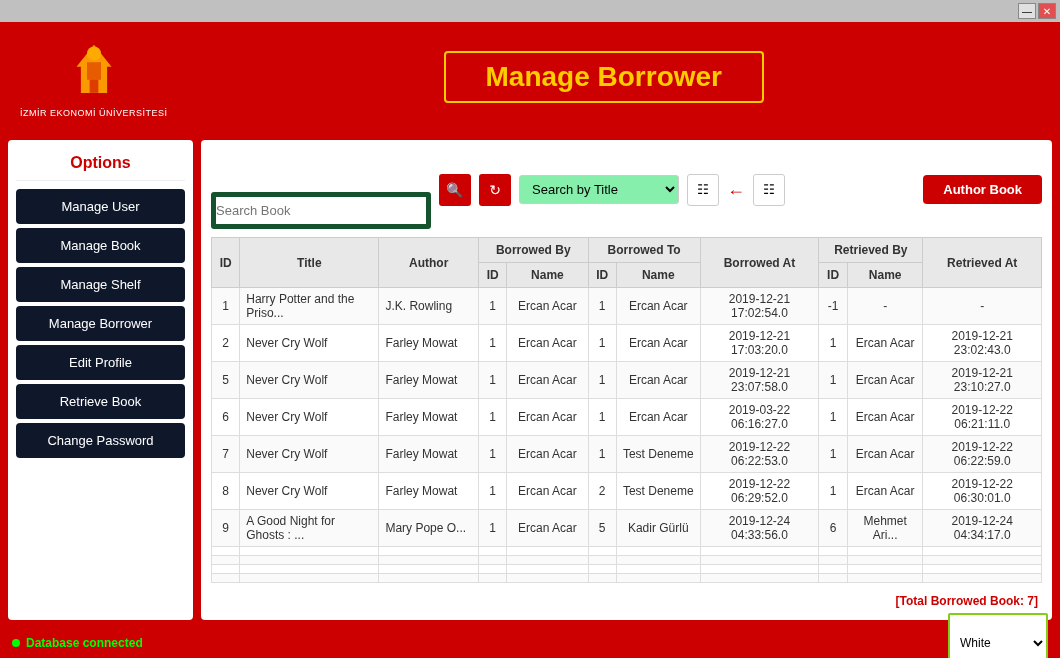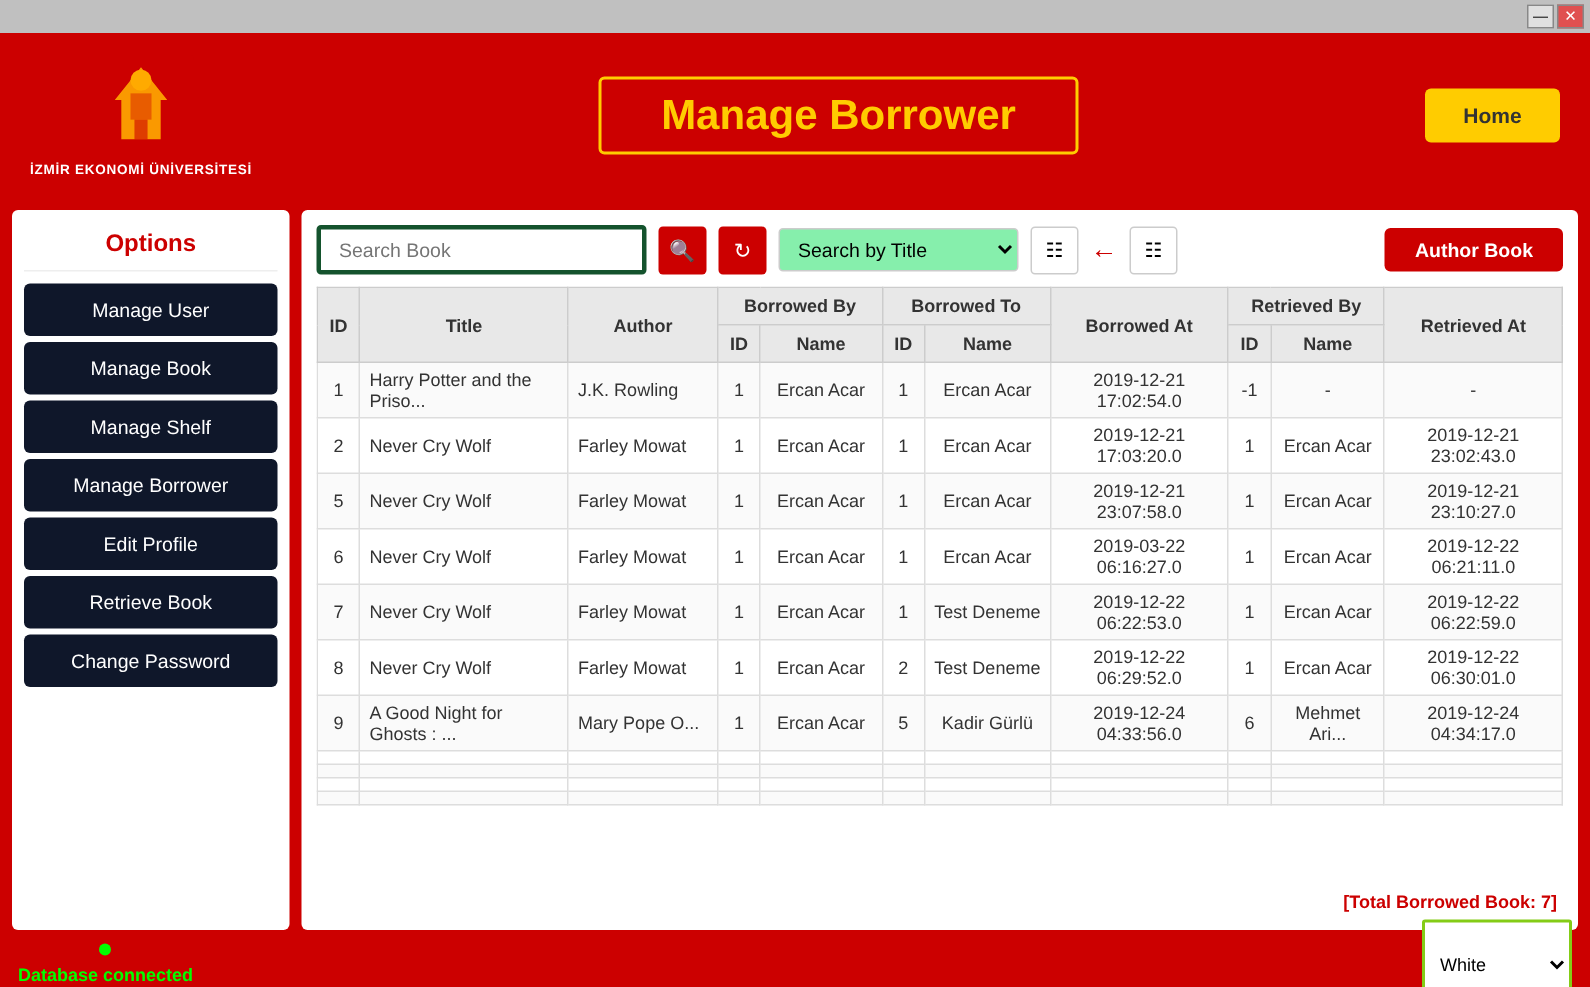--- a/index.html
+++ b/index.html
@@ -34,21 +34,21 @@
       padding: 0 20px;
       gap: 20px;
     }
     .logo-area {
       display: flex; flex-direction: column; align-items: center;
     }
     .logo-icon {
       width: 70px; height: 70px;
     }
     .logo-text {
-      color: white; font-size: 9px; font-weight: bold; text-align: right; letter-spacing: 0.5px;
+      color: white; font-size: 9px; font-weight: normal; text-align: right; letter-spacing: 0.5px;
       margin-top: 2px;
     }
     .header-title-box {
       flex: 1;
       display: flex; justify-content: center;
     }
     .header-title-inner {
       border: 2px solid #ffcc00;
       border-radius: 4px;
       padding: 8px 40px;
@@ -117,22 +117,22 @@
       padding: 10px;
       overflow: hidden;
       display: flex; flex-direction: column; gap: 8px;
     }
 
     
     .toolbar {
       display: flex; align-items: center; gap: 8px;
     }
     .search-input {
-      border: 3px solid #14532d; border-radius: 3px; padding: 6px 12px;
-      font-size: 13px; width: 220px;
+      border: 5px solid #14532d; border-radius: 3px; padding: 6px 0;
+      font-size: 13px; width: 220px; margin-top: 42px;
     }
     .toolbar-icon-btn {
       background: #cc0000; color: white; border: none; border-radius: 3px;
       width: 32px; height: 32px; cursor: pointer; font-size: 14px;
       display: flex; align-items: center; justify-content: center;
     }
     .toolbar-select {
       border: 1px solid #ccc; border-radius: 3px; padding: 5px 8px;
       font-size: 13px; background: #86efac; width: 160px;
     }
@@ -182,21 +182,21 @@
 
     
     .footer-bar {
       background: #cc0000;
       height: 30px;
       display: flex; align-items: center; padding: 0 12px;
       justify-content: space-between;
     }
     .db-status {
       display: flex; align-items: center; gap: 6px;
-      color: #00ff00; font-size: 12px; font-weight: bold; flex-direction: column;
+      color: #00ff00; font-size: 12px; font-weight: bold;
     }
     .db-dot { width: 8px; height: 8px; border-radius: 50%; background: #00ff00; }
     .theme-select-area { display: flex; align-items: center; gap: 4px; }
     .theme-select {
       border: 2px solid #84cc16; background: white; padding: 20px 6px;
       font-size: 12px; border-radius: 2px; width: 100px;
     }
 
     
     .total-text {
@@ -221,21 +221,20 @@
       <circle cx="40" cy="20" r="8" fill="#ffaa00"></circle>
       <rect x="32" y="30" width="16" height="20" fill="#cc0000" opacity="0.4"></rect>
       <rect x="35" y="50" width="10" height="15" fill="#cc0000" opacity="0.6"></rect>
     </svg>
     <div class="logo-text">İZMİR EKONOMİ ÜNİVERSİTESİ</div>
   </div>
   <div class="header-title-box">
     <div class="header-title-inner">Manage Borrower</div>
   </div>
   <div class="header-buttons">
-    <button class="header-btn">Home</button>
   </div>
 </div>
 
 <div class="main-layout">
 
   <div class="sidebar">
     <div class="sidebar-title">Options</div>
     <button class="sidebar-btn">Manage User</button>
     <button class="sidebar-btn">Manage Book</button>
     <button class="sidebar-btn">Manage Shelf</button>

